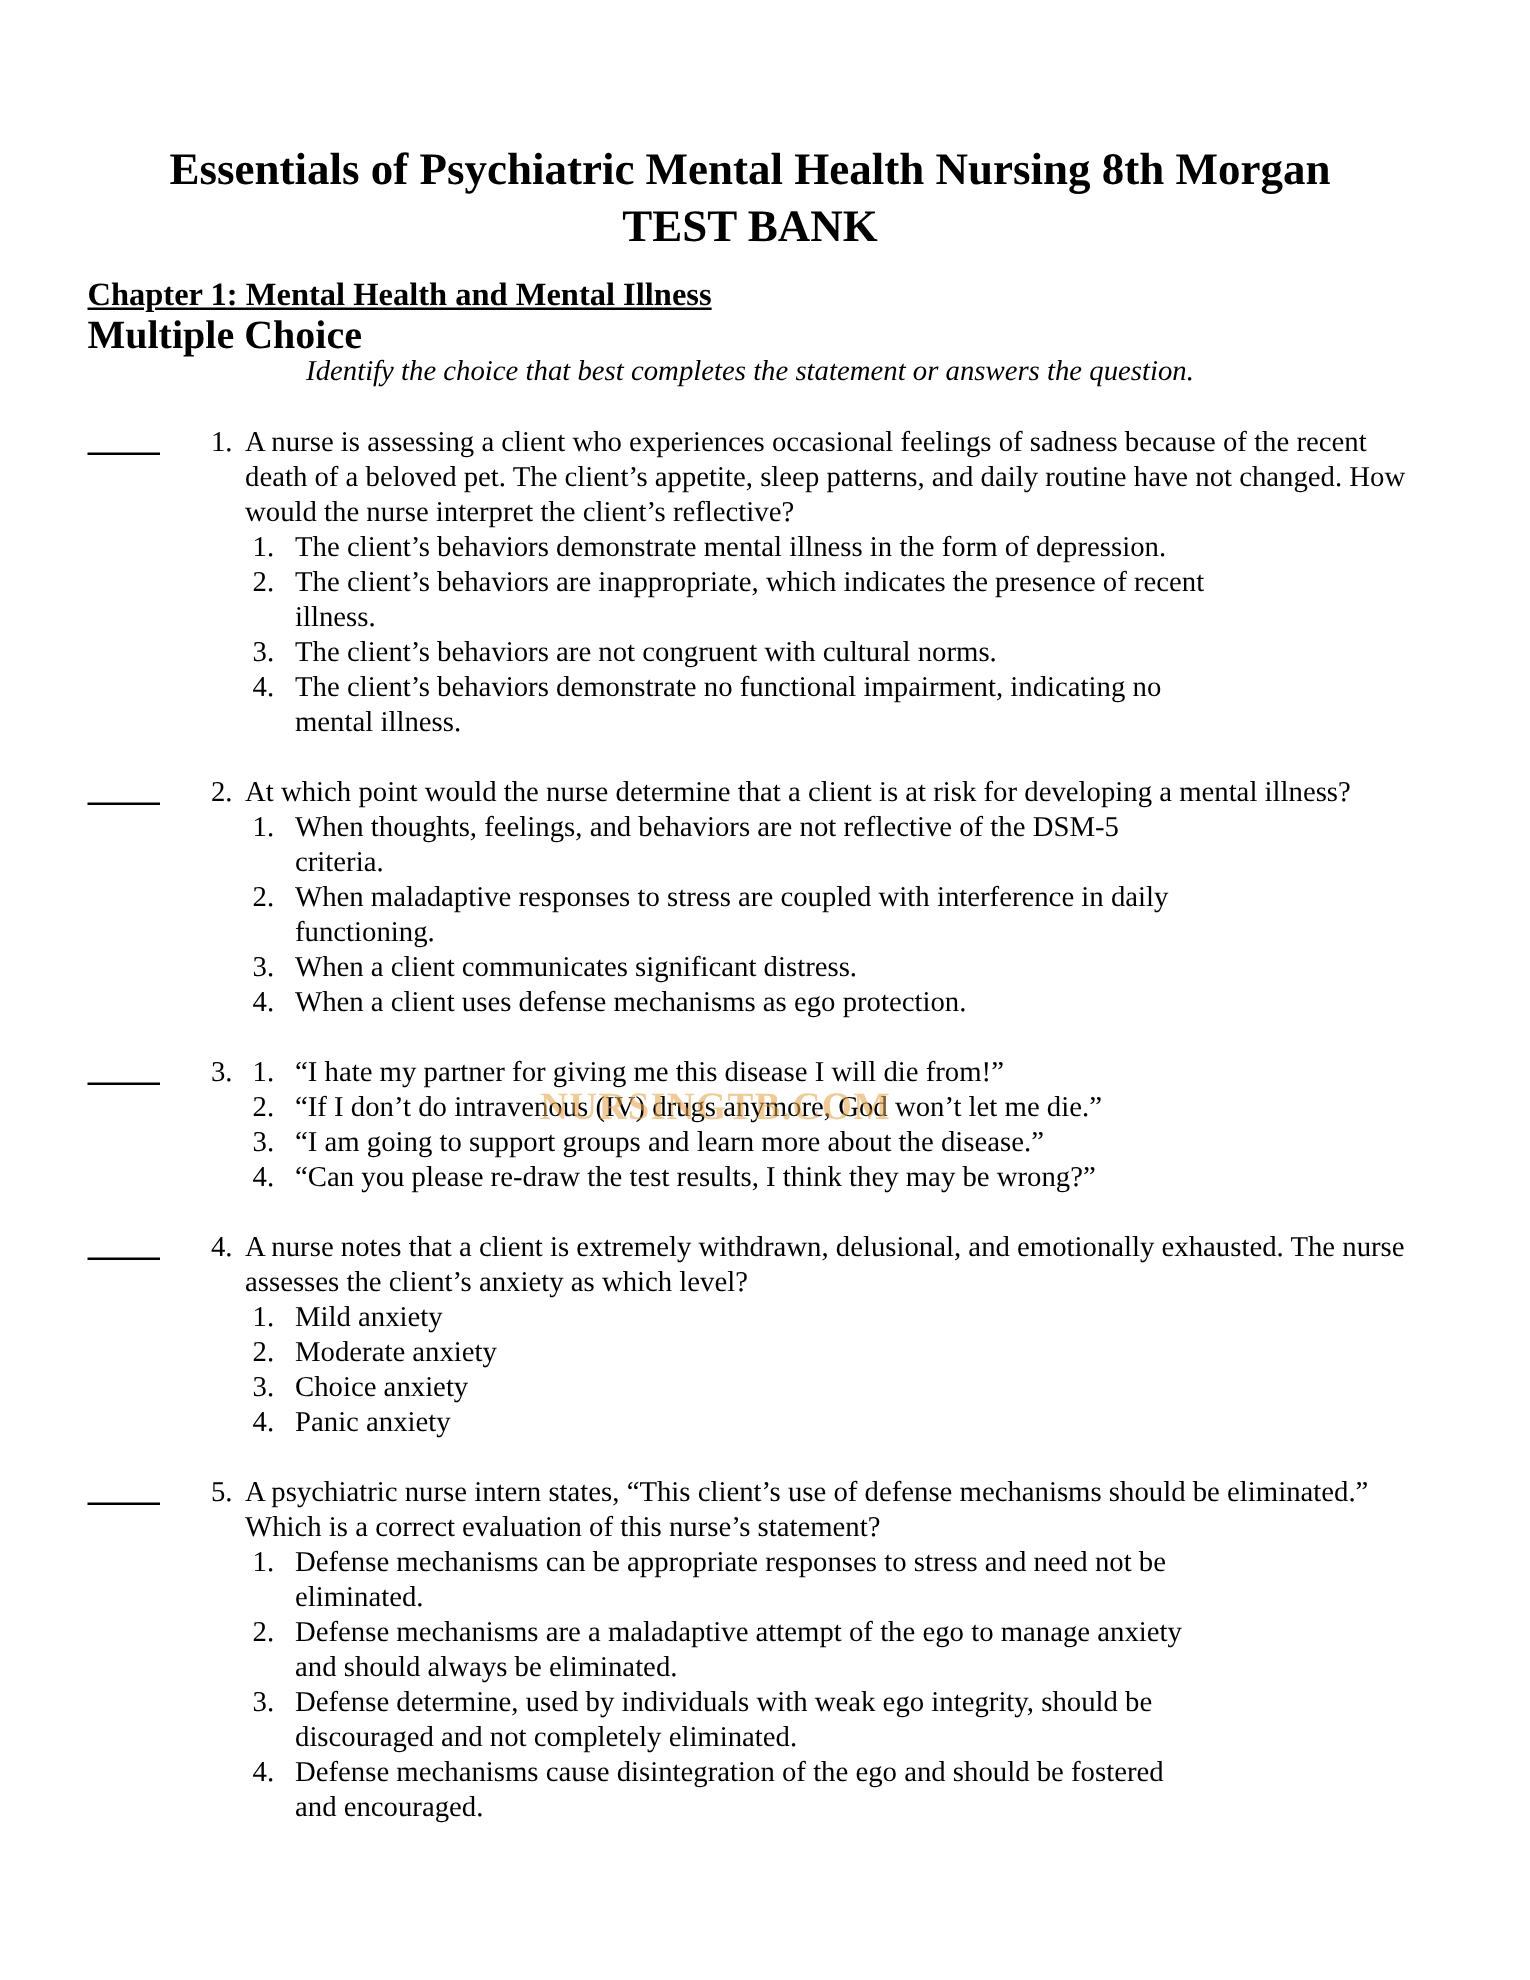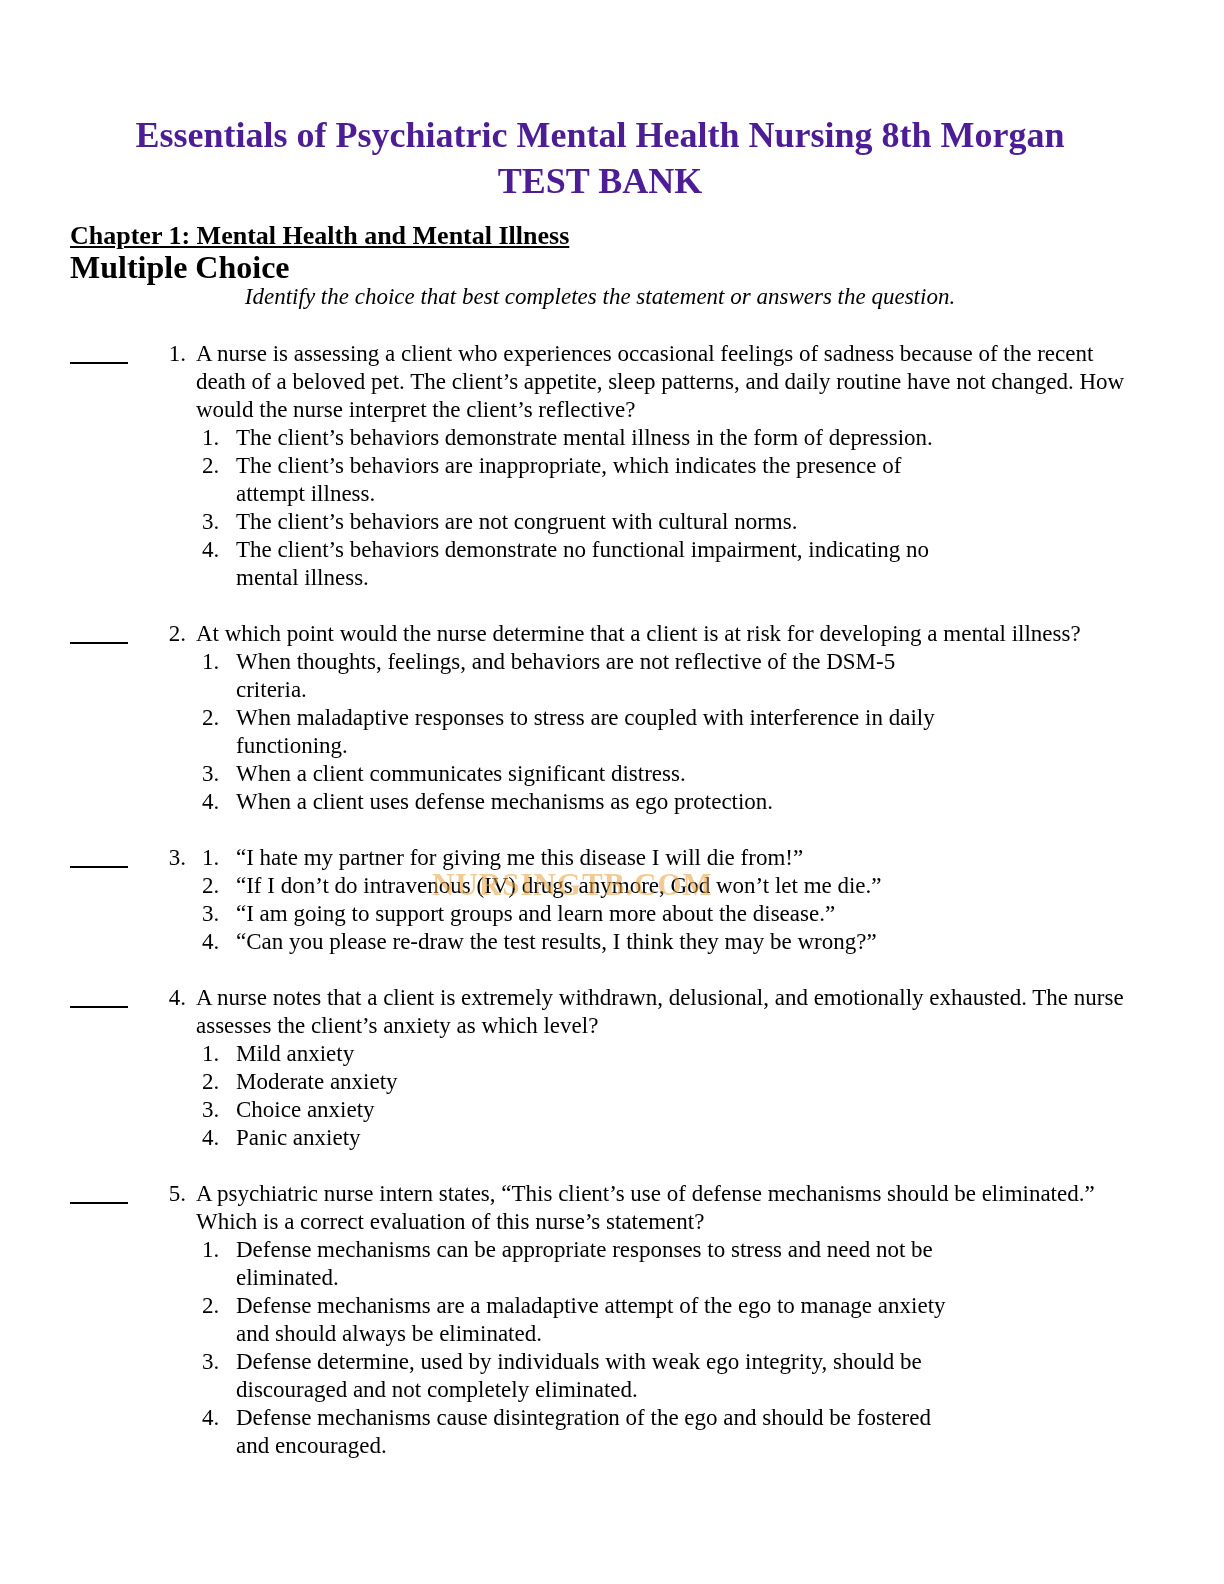--- a/index.html
+++ b/index.html
@@ -12,21 +12,21 @@
   .page {
     position: relative;
     width: 1224px;
     height: 1584px;
     background: #ffffff;
     padding: 112px 94px 40px 70px;
     overflow: hidden;
   }
   .doc-title {
     text-align: center;
-    color: #4c1d95;
+    color: #000000;
     font-weight: bold;
     font-size: 36px;
     line-height: 46px;
   }
   .chapter-heading {
     margin-top: 16px;
     font-size: 26px;
     font-weight: bold;
     line-height: 32px;
     text-decoration: underline;
@@ -108,21 +108,21 @@
       <span class="qnum">1.</span>
       <div class="qbody">
         <div class="stem">A nurse is assessing a client who experiences occasional feelings of sadness because of the recent death of a beloved pet. The client’s appetite, sleep patterns, and daily routine have not changed. How would the nurse interpret the client’s reflective?</div>
         <div class="options">
           <div class="option">
             <span class="onum">1.</span>
             <span class="otext">The client’s behaviors demonstrate mental illness in the form of depression.</span>
           </div>
           <div class="option">
             <span class="onum">2.</span>
-            <span class="otext">The client’s behaviors are inappropriate, which indicates the presence of attempt illness.</span>
+            <span class="otext">The client’s behaviors are inappropriate, which indicates the presence of recent illness.</span>
           </div>
           <div class="option">
             <span class="onum">3.</span>
             <span class="otext">The client’s behaviors are not congruent with cultural norms.</span>
           </div>
           <div class="option">
             <span class="onum">4.</span>
             <span class="otext">The client’s behaviors demonstrate no functional impairment, indicating no mental illness.</span>
           </div>
         </div>

